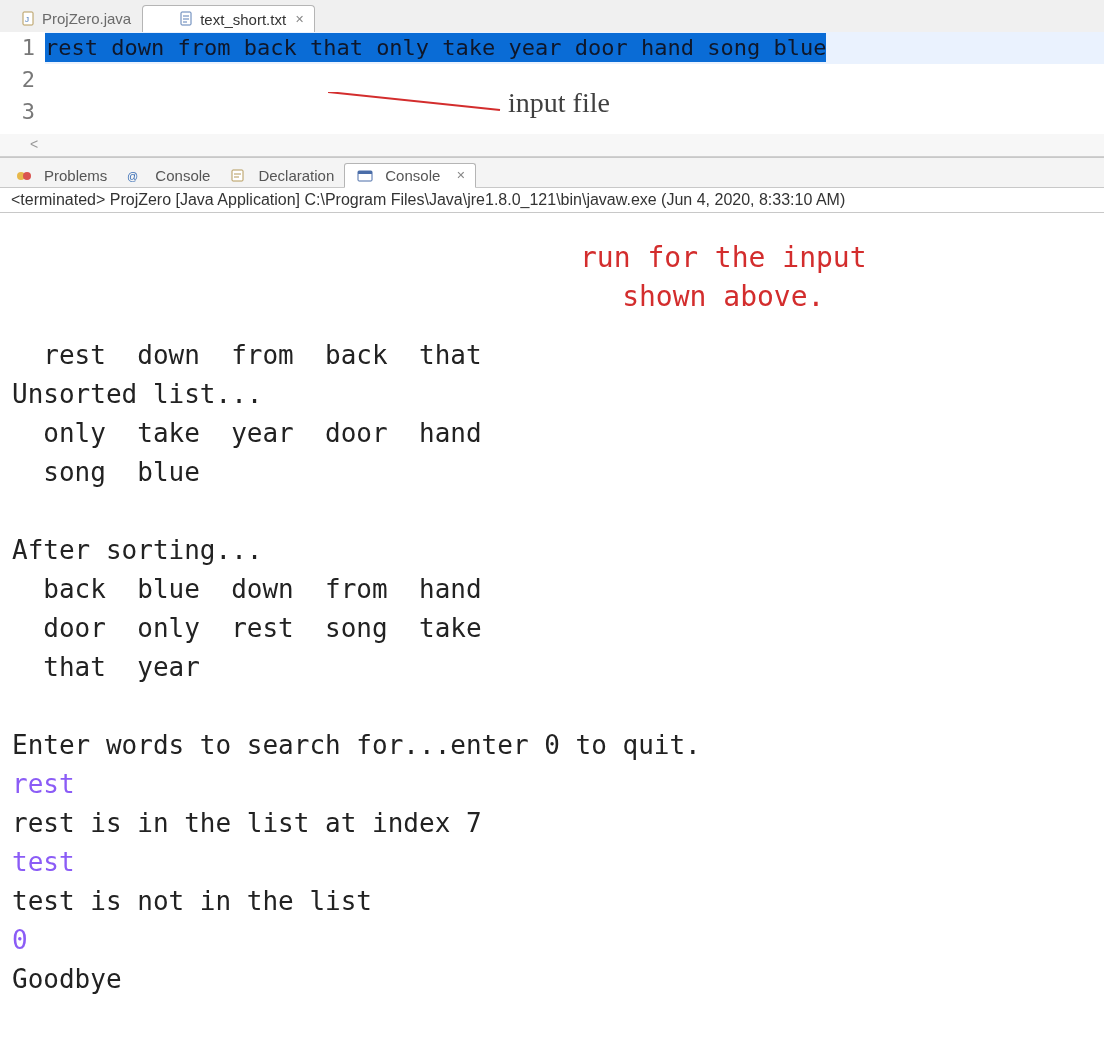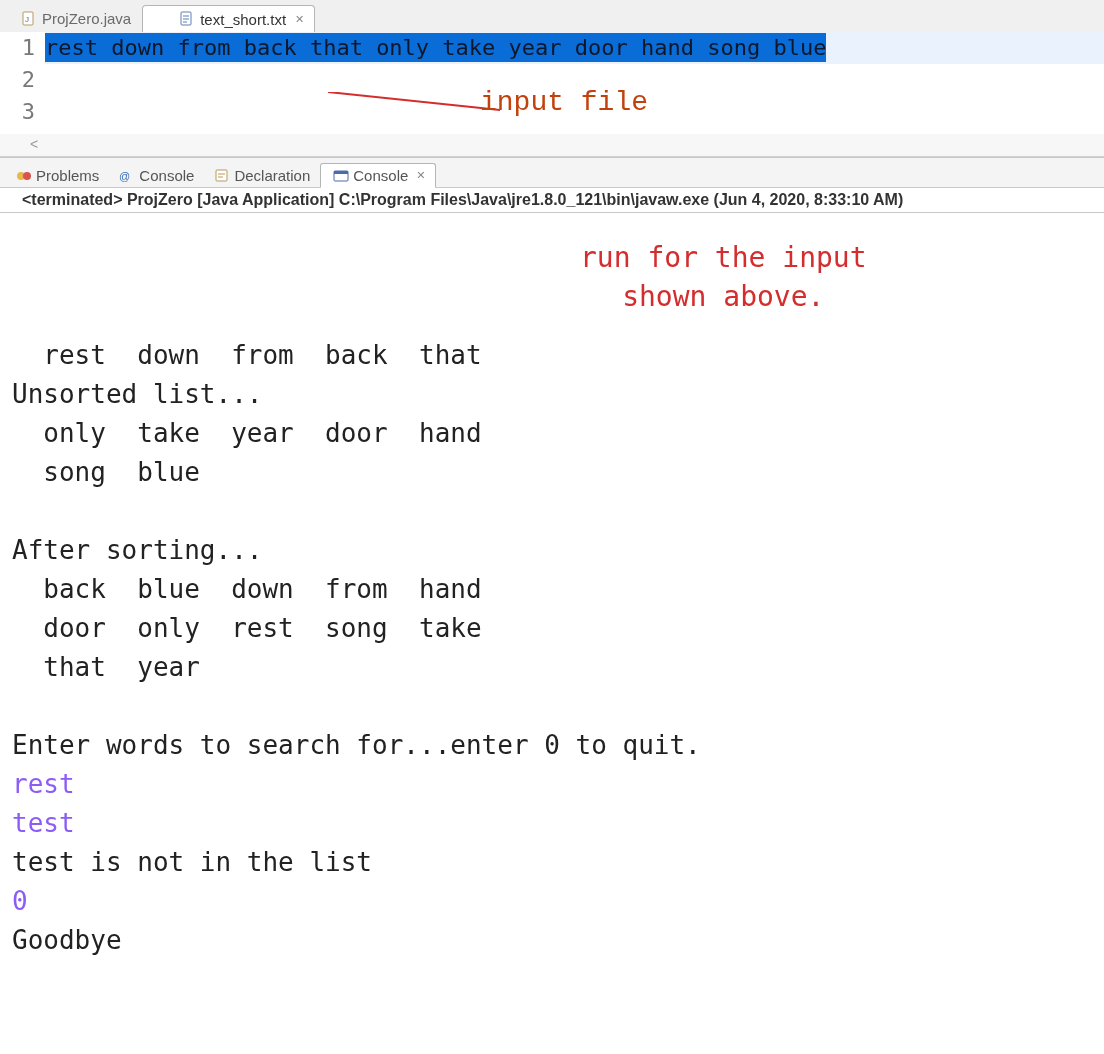--- a/index.html
+++ b/index.html
@@ -81,24 +81,24 @@
     .code-line.current {
       background: #eaf2fe;
     }
     .code-line .selected {
       background: #0a6cd6;
       color: #0f172a;
       padding: 2px 0;
     }
     .annotation-input {
       position: absolute;
-      font-family: Liberation Mono, monospace;
+      font-family: Liberation Serif, serif;
       font-size: 28px;
-      color: #c2410c;
-      left: 480px;
+      color: #404040;
+      left: 508px;
       top: 55px;
       pointer-events: none;
     }
     .annotation-line {
       position: absolute;
       left: 328px;
       top: 60px;
       width: 180px;
       height: 20px;
       pointer-events: none;
@@ -122,43 +122,42 @@
       background: #f4f4f4;
       border-bottom: 1px solid #c8c8c8;
       padding-left: 6px;
       gap: 0;
     }
     .view-tab {
       display: flex;
       align-items: center;
       padding: 3px 9px;
       font-size: 15px;
-      gap: 4px;
+      gap: 12px;
       color: #555;
       border: 1px solid transparent;
       border-bottom: none;
     }
     .view-tab.active {
       background: #ffffff;
       border: 1px solid #b5b5b5;
       border-bottom: 1px solid #ffffff;
       border-top-left-radius: 3px;
       border-top-right-radius: 3px;
       position: relative;
       top: 1px;
       padding-left: 12px;
     }
     .console-status {
-      padding: 3px 22px;
+      padding: 3px 11px;
       font-size: 16px;
       color: #333;
       border-bottom: 1px solid #c8c8c8;
       white-space: nowrap;
       overflow: hidden;
-      font-weight: bold;
     }
 
     .console-body {
       font-family: Consolas, monospace;
       font-size: 26px;
       line-height: 39px;
       padding: 6px 12px;
       white-space: pre;
       color: #222;
       position: relative;
@@ -289,18 +288,19 @@
 </span><span>  only  take  year  door  hand
 </span><span>  song  blue
 </span><span>
 </span><span>After sorting...
 </span><span>  back  blue  down  from  hand
 </span><span>  door  only  rest  song  take
 </span><span>  that  year
 </span><span>
 </span><span>Enter words to search for...enter 0 to quit.
 </span><span class="input-echo">rest
+</span><span>rest is in the list at index 7
 </span><span class="input-echo">test
 </span><span>test is not in the list
 </span><span class="input-echo">0
 </span><span>Goodbye
 </span></div>
 </div>
 
 </body></html>

